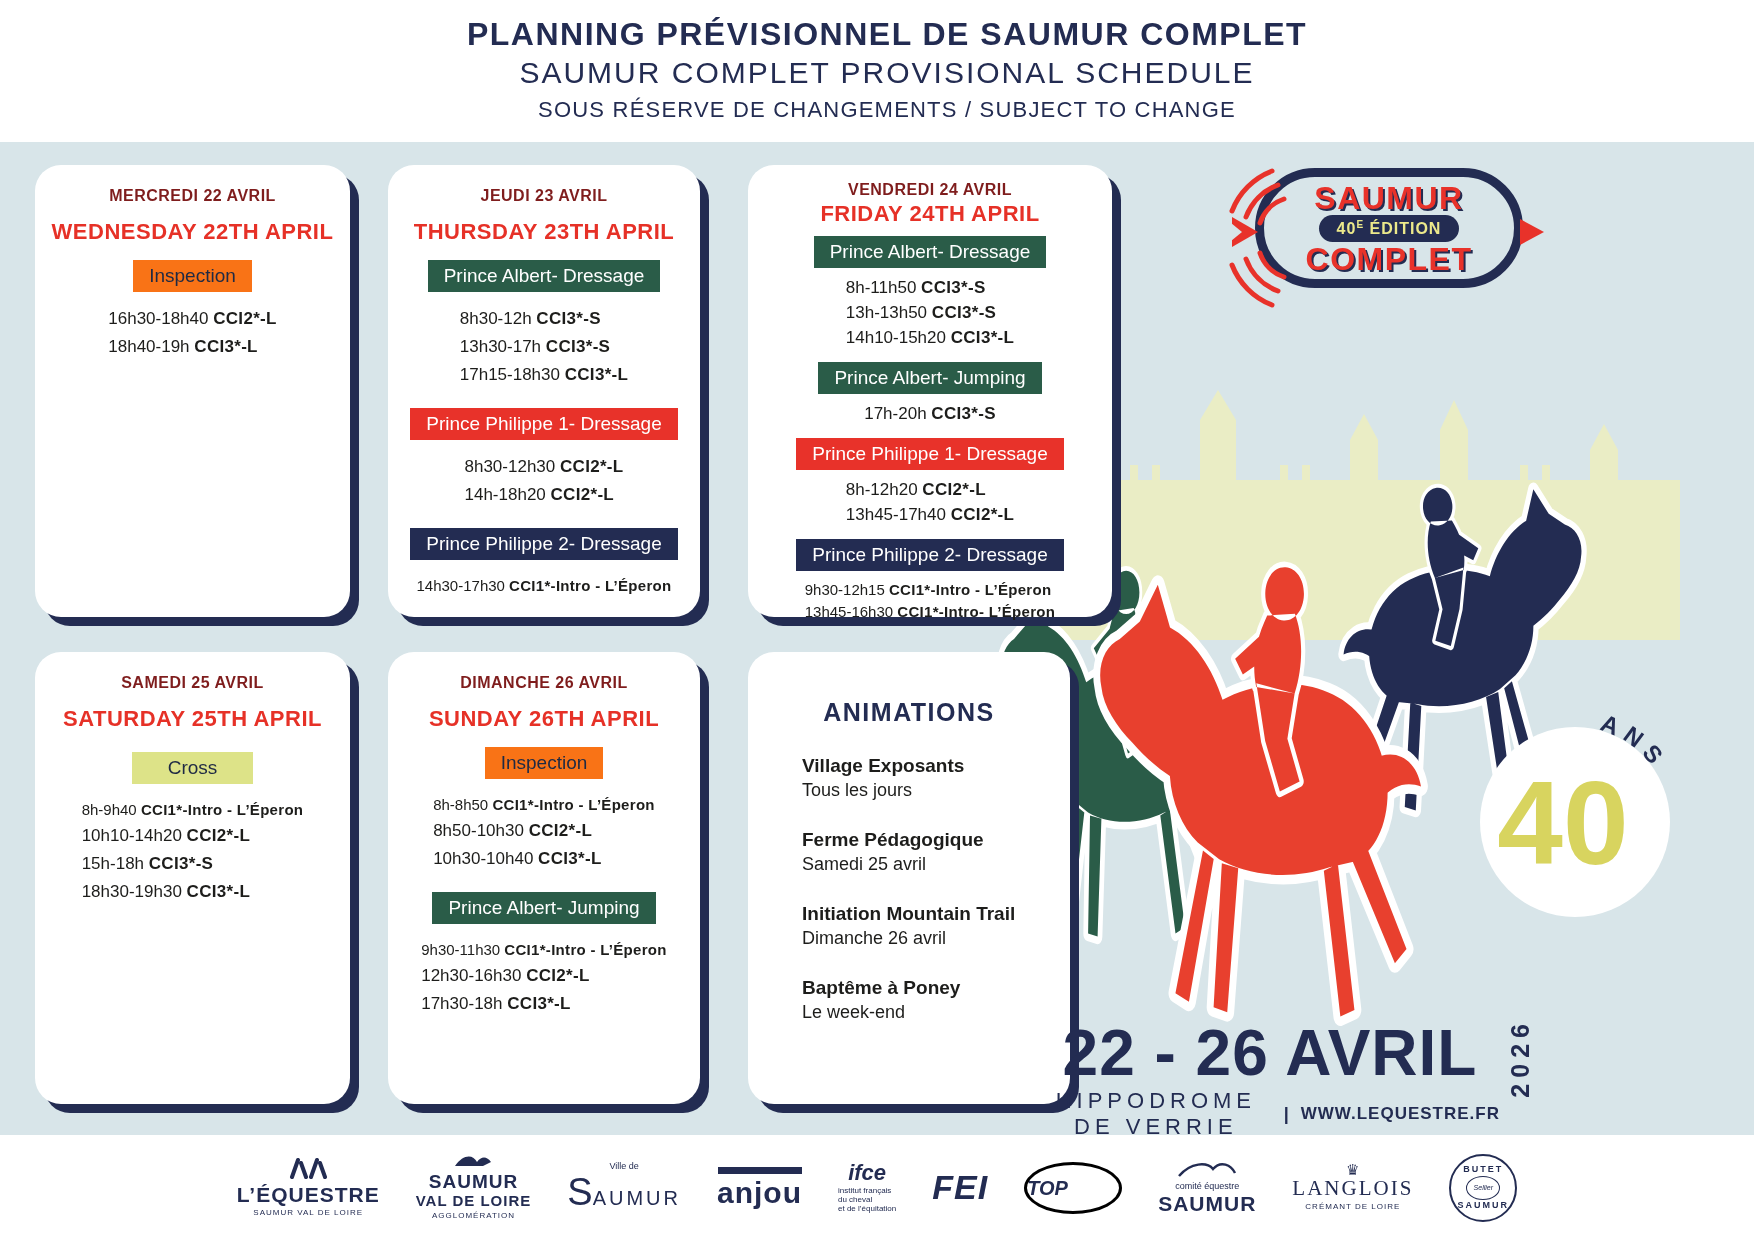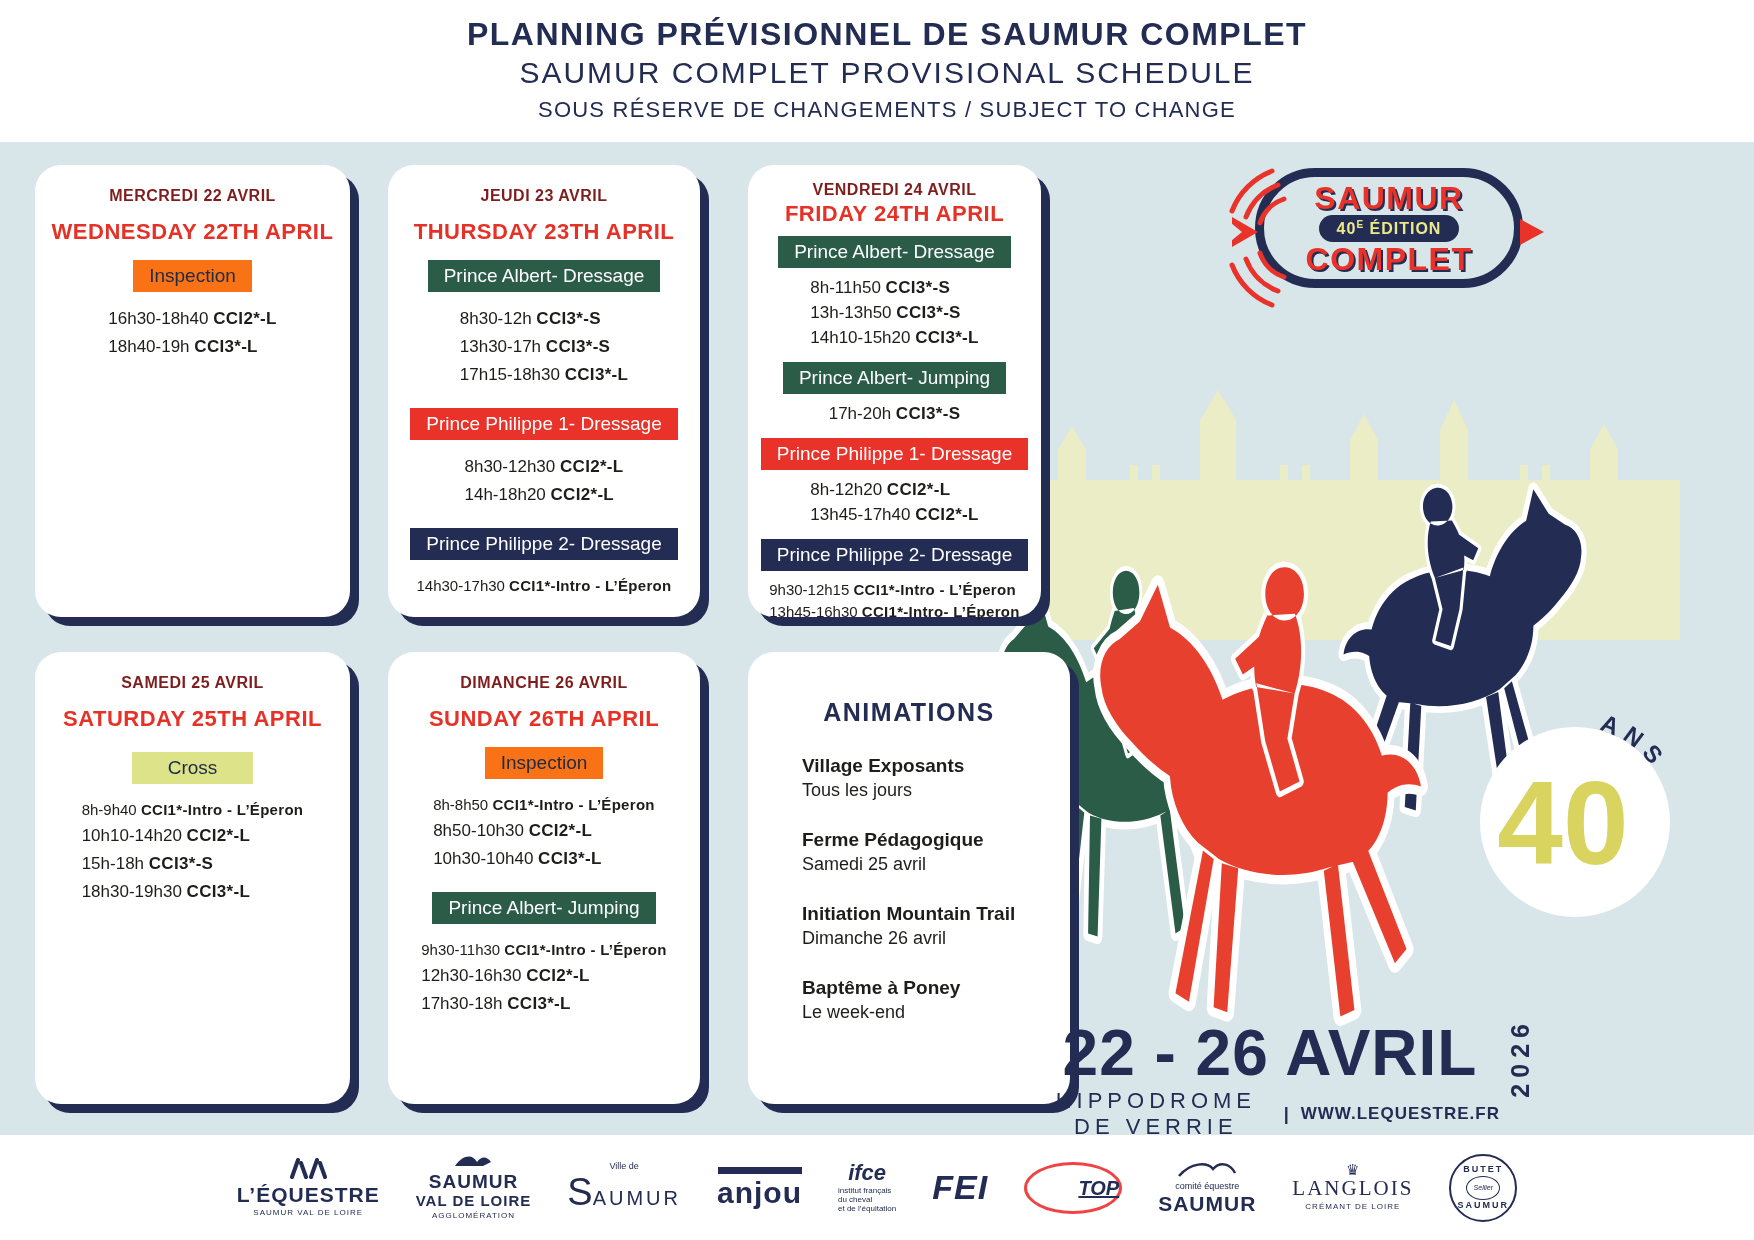--- a/index.html
+++ b/index.html
@@ -10,21 +10,21 @@
   .header .t1{font-size:32px;font-weight:bold;letter-spacing:1.5px;color:#232c52;}
   .header .t2{font-size:30px;font-weight:normal;letter-spacing:2px;color:#232c52;margin-top:3px;}
   .header .t3{font-size:22px;letter-spacing:1.2px;color:#232c52;margin-top:7px;}
   
   .panel{position:absolute;left:0;top:142px;width:100%;height:993px;background:#d8e5e9;}
   
   .card{position:absolute;background:#ffffff;border-radius:26px;box-shadow:9px 9px 0 #232c52;
         box-sizing:border-box;text-align:center;padding:14px 8px;z-index:4;}
   #card-mer{left:35px; top:165px;width:315px;height:452px;}
   #card-jeu{left:388px;top:165px;width:312px;height:452px;}
-  #card-ven{left:748px;top:165px;width:293px;height:452px;}
+  #card-ven{left:748px;top:165px;width:364px;height:452px;}
   #card-sam{left:35px; top:652px;width:315px;height:452px;}
   #card-dim{left:388px;top:652px;width:312px;height:452px;}
   #card-ani{left:748px;top:652px;width:322px;height:452px;}
   .day-fr{font-size:16px;font-weight:bold;letter-spacing:.5px;color:#7f1d1d;margin-top:8px;}
   .day-en{font-size:22px;font-weight:bold;letter-spacing:.5px;color:#e63127;margin-top:14px;}
   .badge{display:inline-block;font-size:19px;padding:5px 16px;margin:15px auto 9px;color:#1f2a44;}
   .badge.green{background:#2a5c48;color:#fff;}
   .badge.red{background:#e8322a;color:#fff;}
   .badge.navy{background:#232c52;color:#fff;}
   .badge.inspection{background:#f97316;color:#1f2a44;}
@@ -78,22 +78,22 @@
   .sp-stack1{font-size:19px;font-weight:bold;letter-spacing:1px;}
   .sp-stack2{font-size:15px;font-weight:bold;letter-spacing:1px;}
   .sp-small{font-size:9px;}
   .saumur-s{font-size:38px;font-weight:normal;}
   .saumur-rest{font-size:20px;letter-spacing:3px;}
   .anjou{font-size:30px;font-weight:bold;letter-spacing:1px;}
   .anjou-bar{width:84px;height:7px;background:#232c52;margin:0 auto 2px;}
   .ifce{font-size:22px;font-weight:bold;font-style:italic;}
   .ifce-sub{font-size:8px;text-align:left;margin-top:2px;}
   .fei{font-size:34px;font-weight:bold;font-style:italic;letter-spacing:1px;}
-  .topoval{width:92px;height:46px;border:3px solid #ef4444;border-radius:50%;display:flex;
-           align-items:center;justify-content:flex-end;font-size:20px;font-weight:bold;font-style:italic;text-decoration:underline;}
+  .topoval{width:92px;height:46px;border:3px solid #000000;border-radius:50%;display:flex;
+           align-items:center;justify-content:flex-start;font-size:20px;font-weight:bold;font-style:italic;}
   .langlois{font-family:"Liberation Serif",serif;font-size:21px;letter-spacing:2px;}
   .crown{font-size:15px;line-height:14px;}
   .butet{width:68px;height:68px;border:2.5px solid #232c52;border-radius:50%;display:flex;
          flex-direction:column;align-items:center;justify-content:center;box-sizing:border-box;}
   .butet .b-top{font-size:9px;font-weight:bold;letter-spacing:2px;}
   .butet .b-mid{font-size:7px;font-style:italic;border:1px solid #232c52;border-radius:50%;
                 width:32px;height:22px;display:flex;align-items:center;justify-content:center;margin:1px 0;}
   .butet .b-bot{font-size:9px;font-weight:bold;letter-spacing:2px;}
 </style>
 </head>

